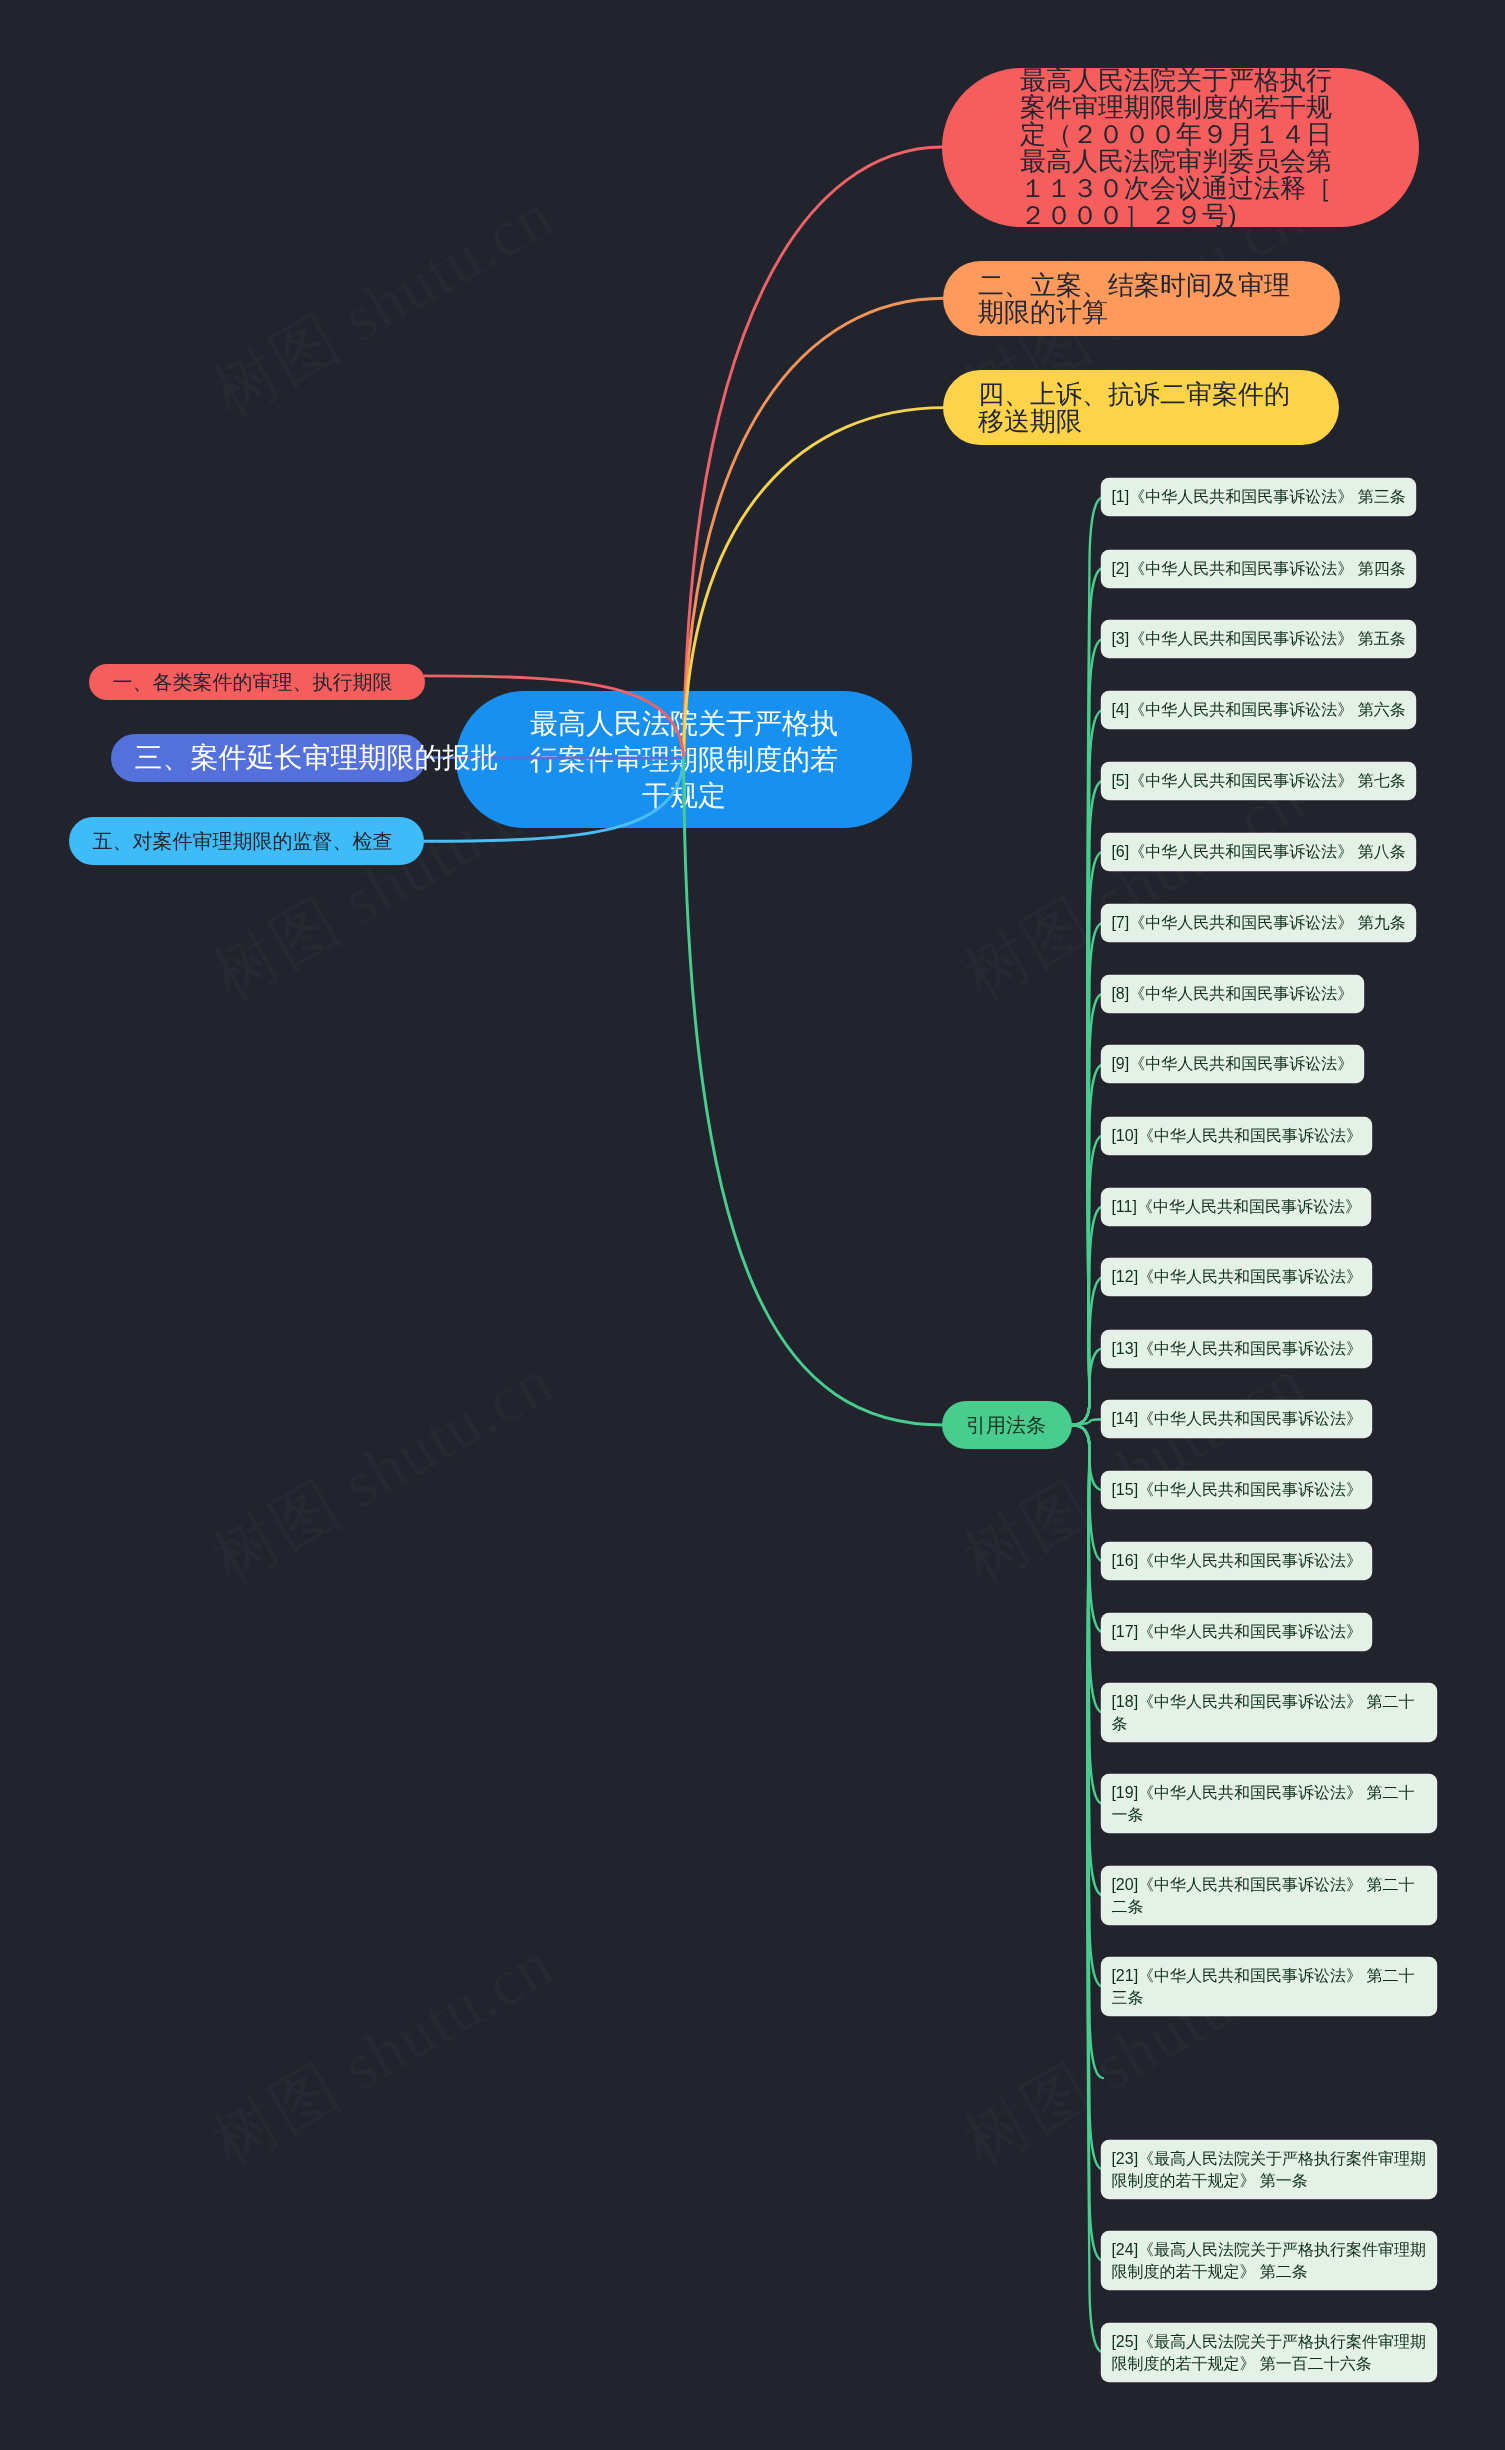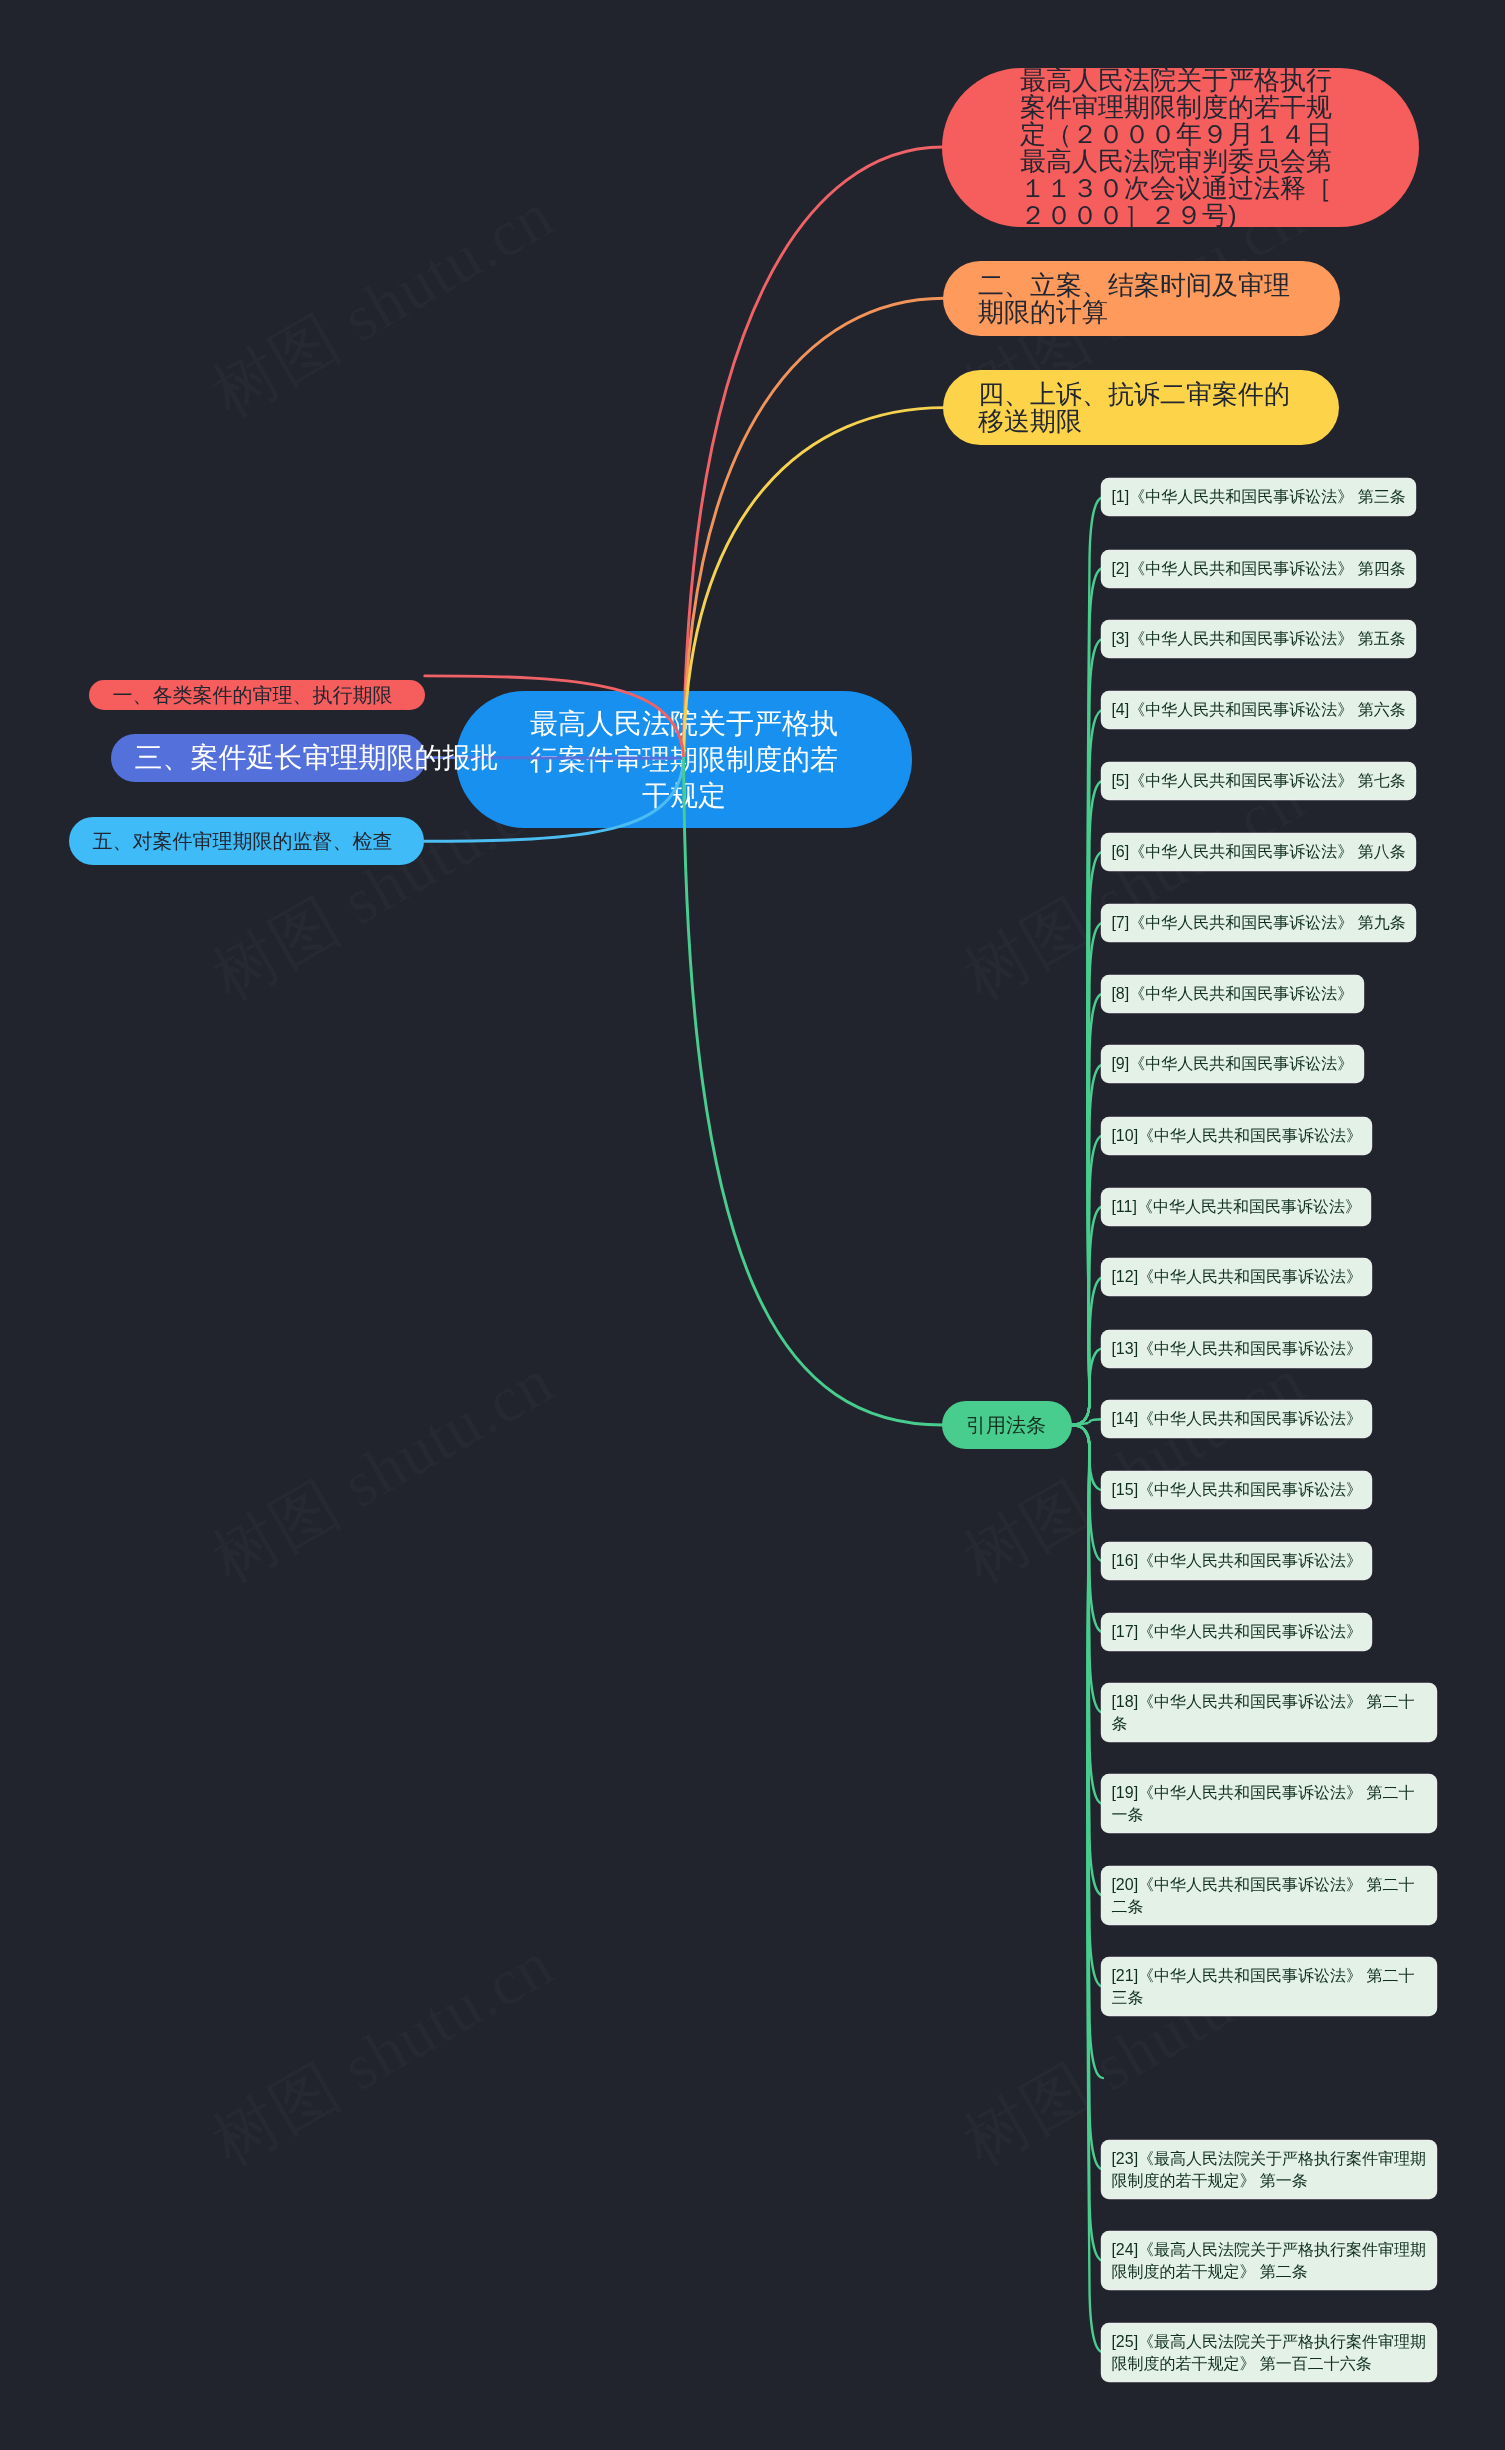--- a/index.html
+++ b/index.html
@@ -102,21 +102,21 @@
     </div>
 <div class="node branch b1" style="left:942px;top:68px;width:477px;height:159px;padding-left:78px;">
       <span class="label">最高人民法院关于严格执行案件审理期限制度的若干规定（２０００年９月１４日最高人民法院审判委员会第１１３０次会议通过法释［２０００］２９号)</span>
     </div>
 <div class="node branch b2" style="left:943px;top:261px;width:397px;height:75px;padding-left:35px;">
       <span class="label">二、立案、结案时间及审理期限的计算</span>
     </div>
 <div class="node branch b3" style="left:943px;top:370px;width:396px;height:75px;padding-left:35px;">
       <span class="label">四、上诉、抗诉二审案件的移送期限</span>
     </div>
-<div class="node branch b4" style="left:89px;top:680px;width:336px;height:30px;padding-left:23.5px;">
+<div class="node branch b4" style="left:89px;top:664px;width:336px;height:36px;padding-left:23.5px;">
       <span class="label">一、各类案件的审理、执行期限</span>
     </div>
 <div class="node branch b5" style="left:111px;top:734px;width:315px;height:48px;padding-left:23.5px;">
       <span class="label">三、案件延长审理期限的报批</span>
     </div>
 <div class="node branch b6" style="left:69px;top:817px;width:355px;height:48px;padding-left:23.5px;">
       <span class="label">五、对案件审理期限的监督、检查</span>
     </div>
 <div class="node branch b7" style="left:942px;top:1401px;width:130px;height:48px;padding-left:24px;">
       <span class="label">引用法条</span>

